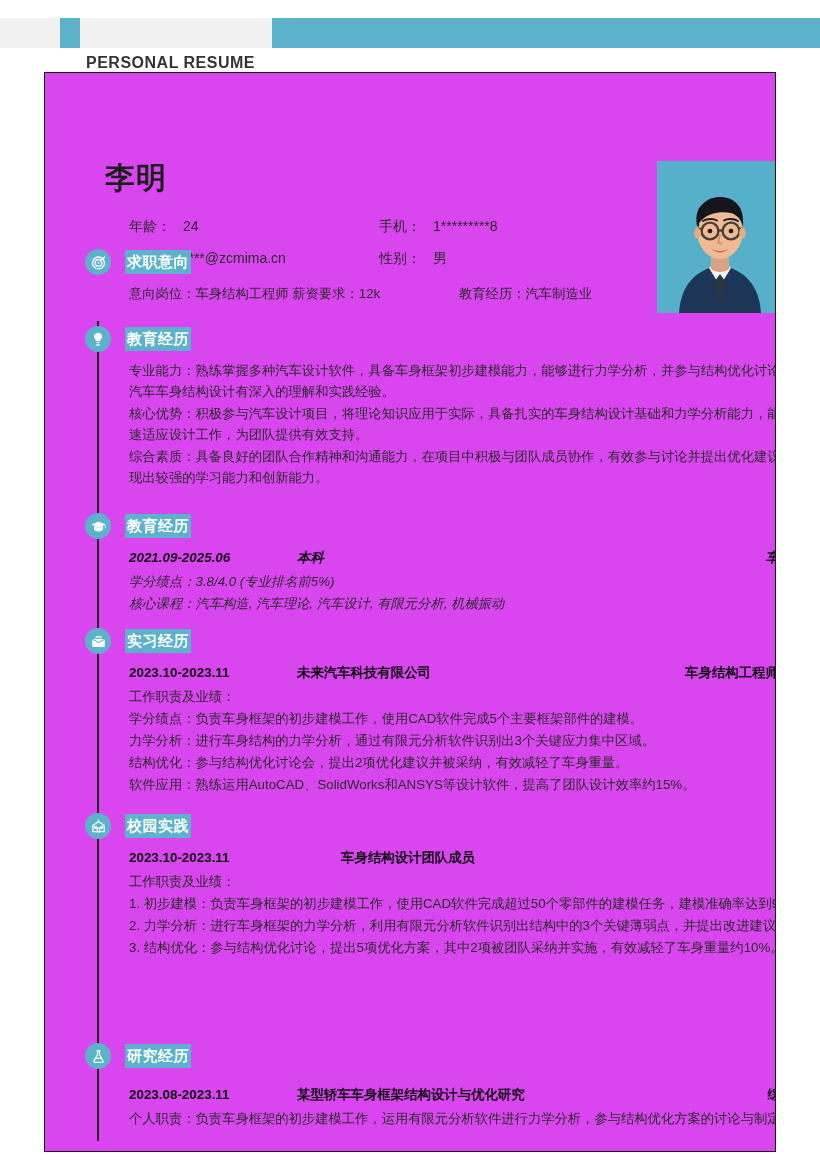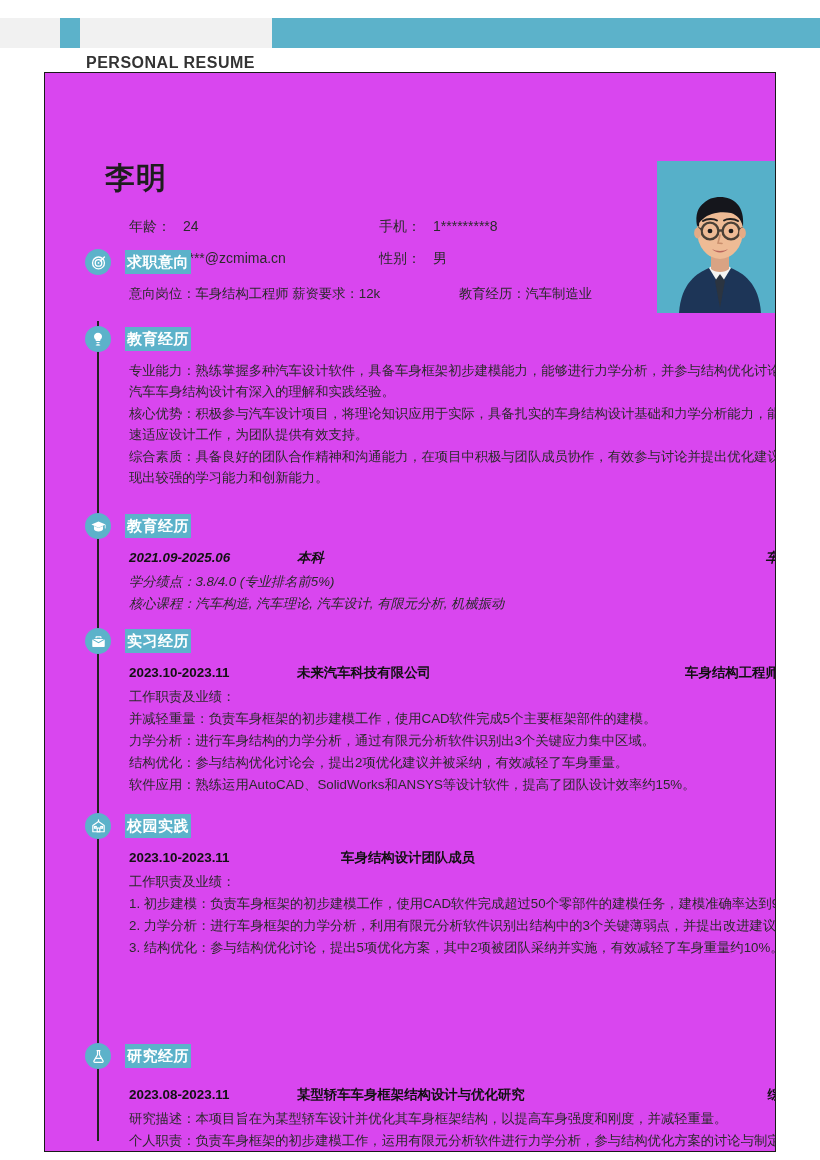--- a/index.html
+++ b/index.html
@@ -262,21 +262,21 @@
         </svg>
       </div>
       <div class="sec-badge" style="left:80px;">实习经历</div>
       <div class="sec-body" style="left:84px;">
         <div class="entry-head">
           <span class="eh-date">2023.10-2023.11</span>
           <span class="eh-org">未来汽车科技有限公司</span>
           <span class="eh-role" style="width:180px;">车身结构工程师实习生</span>
         </div>
         <p>工作职责及业绩：</p>
-        <p>并减轻重量：负责车身框架的初步建模工作，使用CAD软件完成5个主要框架部件的建模。</p>
+        <p>学分绩点：负责车身框架的初步建模工作，使用CAD软件完成5个主要框架部件的建模。</p>
         <p>力学分析：进行车身结构的力学分析，通过有限元分析软件识别出3个关键应力集中区域。</p>
         <p>结构优化：参与结构优化讨论会，提出2项优化建议并被采纳，有效减轻了车身重量。</p>
         <p>软件应用：熟练运用AutoCAD、SolidWorks和ANSYS等设计软件，提高了团队设计效率约15%。</p>
       </div>
     </div>
 
     <div class="section" style="top:740px;">
       <div class="sec-icon" style="left:40px;">
         <svg width="17" height="17" viewBox="0 0 24 24" fill="none" stroke="#ffffff" stroke-width="1.7">
           <path d="M4 10.6 L12 4.8 L20 10.6 L20 19.4 L4 19.4 Z" stroke-linejoin="round"></path>
@@ -307,19 +307,18 @@
           <path d="M8 14.6 L16 14.6" stroke-linecap="round"></path>
         </svg>
       </div>
       <div class="sec-badge" style="left:80px;">研究经历</div>
       <div class="sec-body" style="left:84px; width:692px;margin-top:7px;">
         <div class="entry-head">
           <span class="eh-date">2023.08-2023.11</span>
           <span class="eh-org">某型轿车车身框架结构设计与优化研究</span>
           <span class="eh-role" style="width:120px;">综合素质</span>
         </div>
-        <p>研究描述：本项目旨在为某型轿车设计并优化其车身框架结构，以提高车身强度和刚度，并减轻重量。</p>
         <p>个人职责：负责车身框架的初步建模工作，运用有限元分析软件进行力学分析，参与结构优化方案的讨论与制定。</p>
       </div>
     </div>
 
   </div>
 </div>
 
 </body></html>

